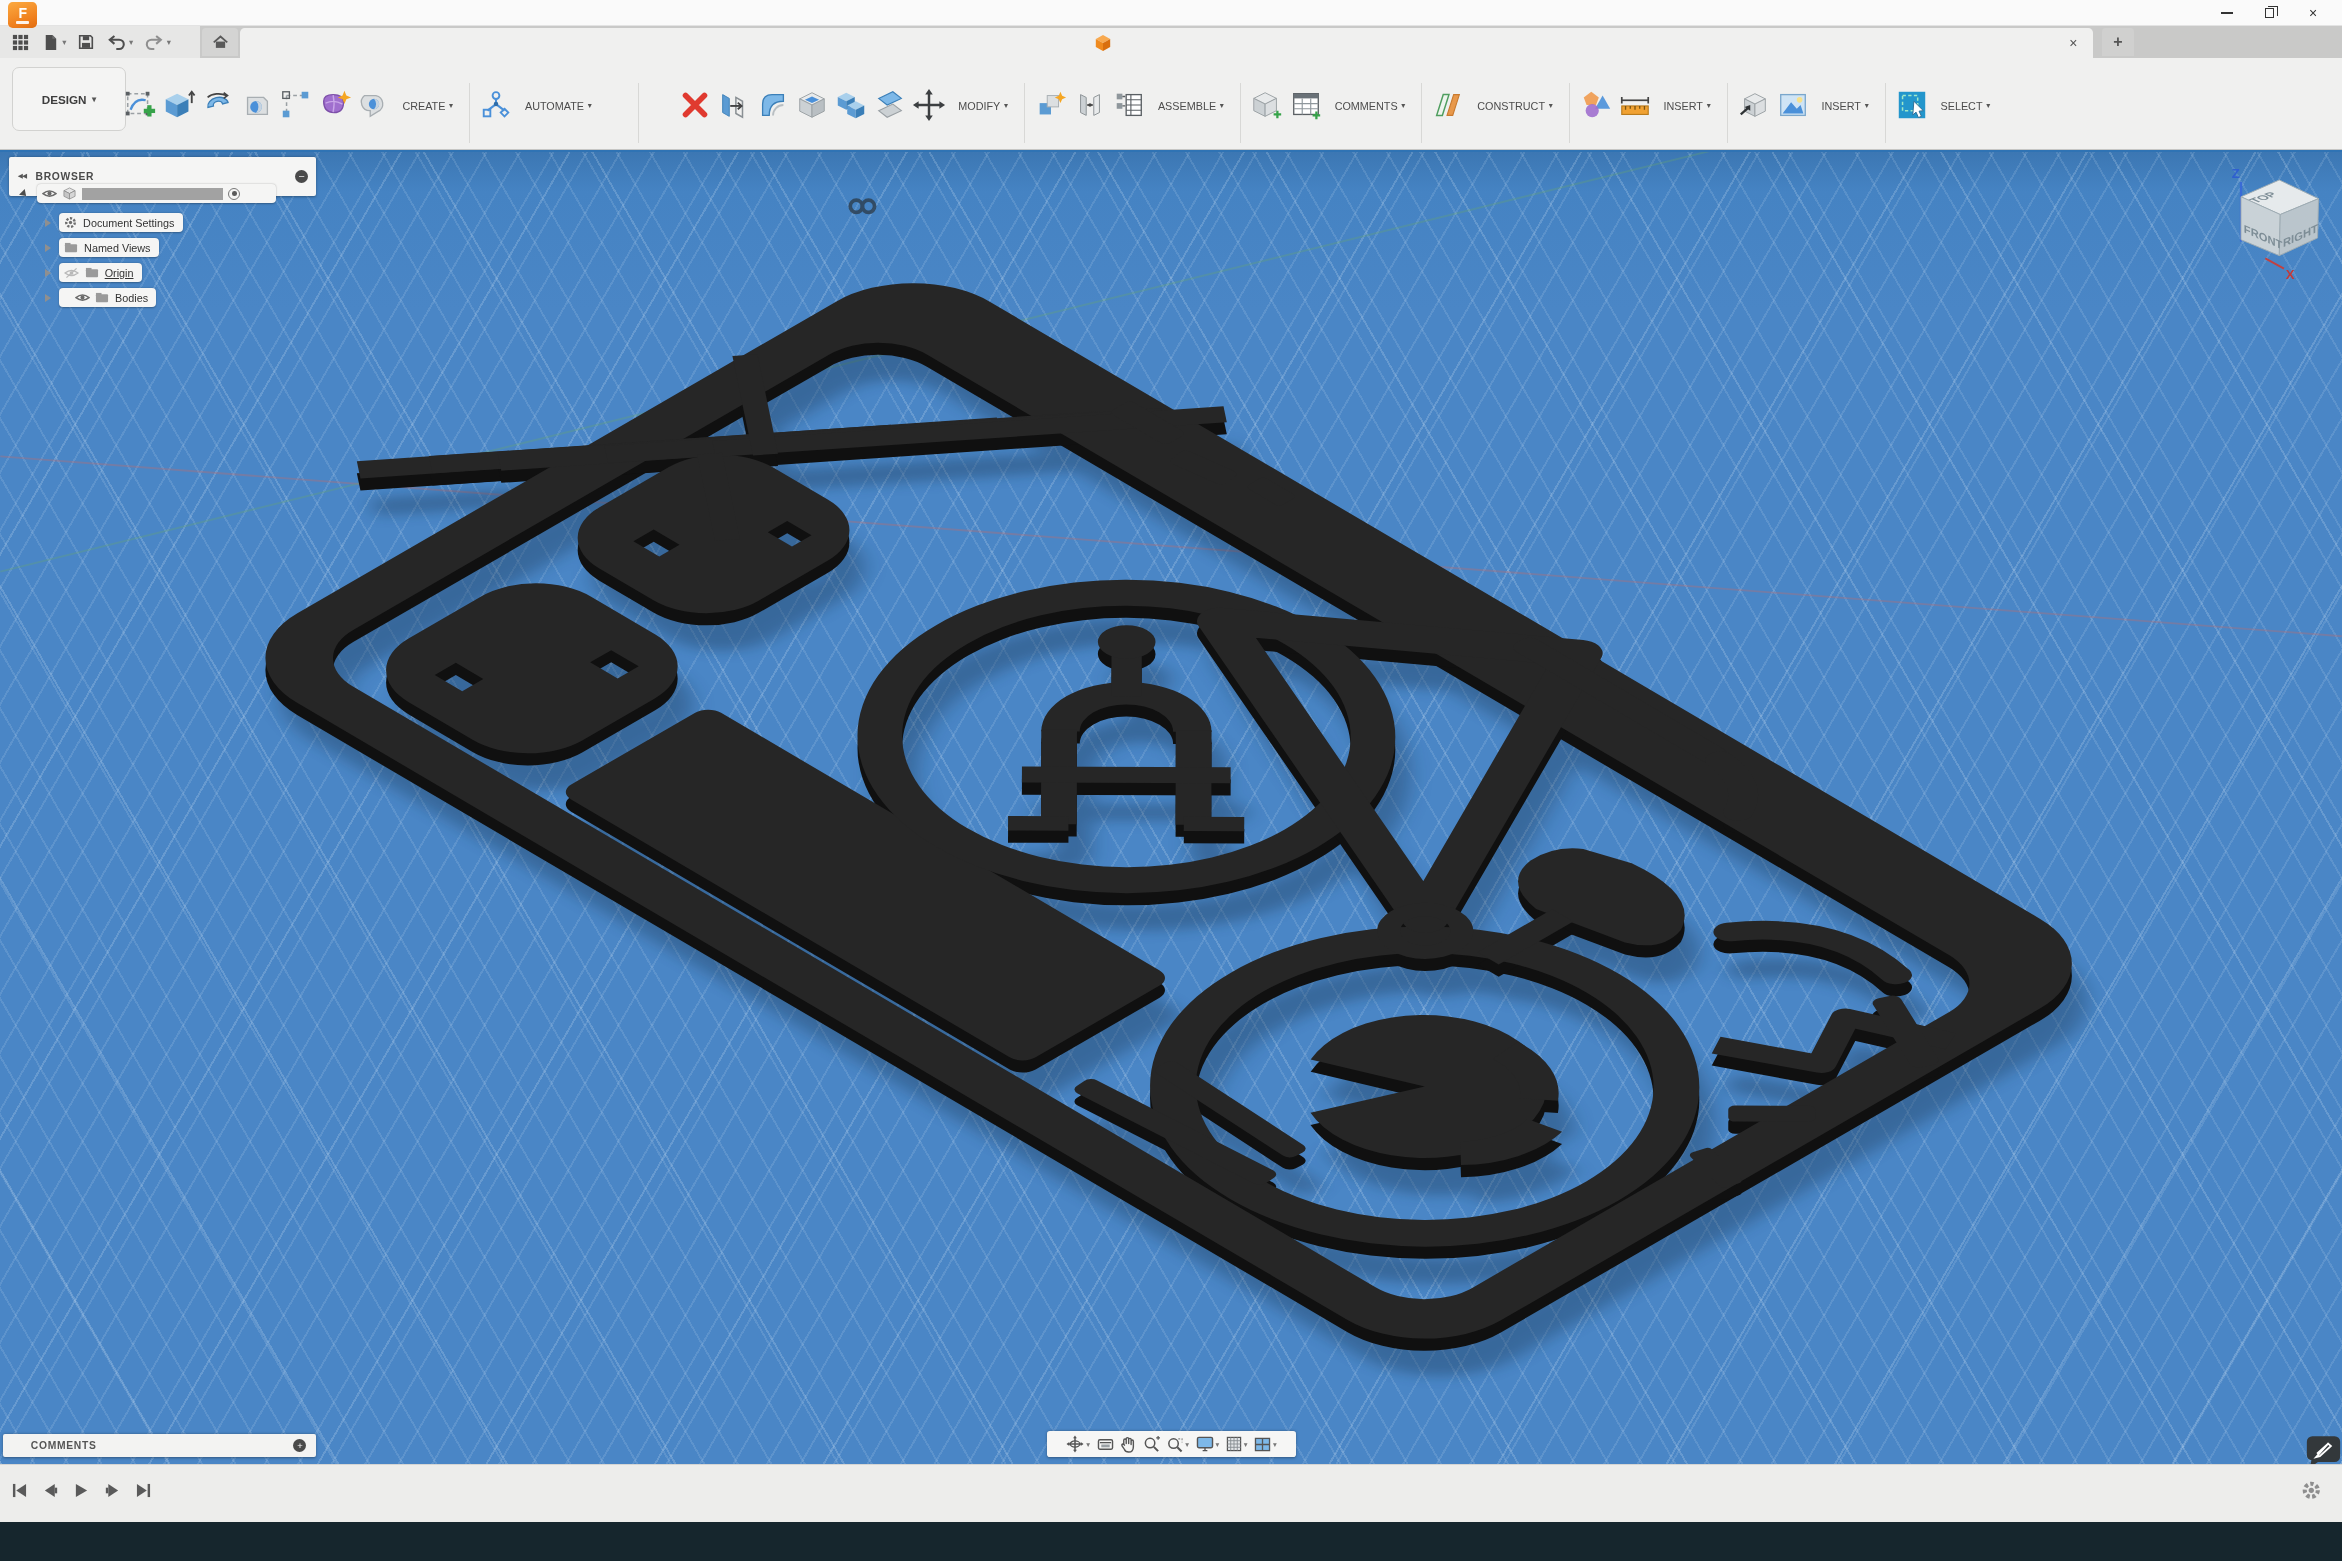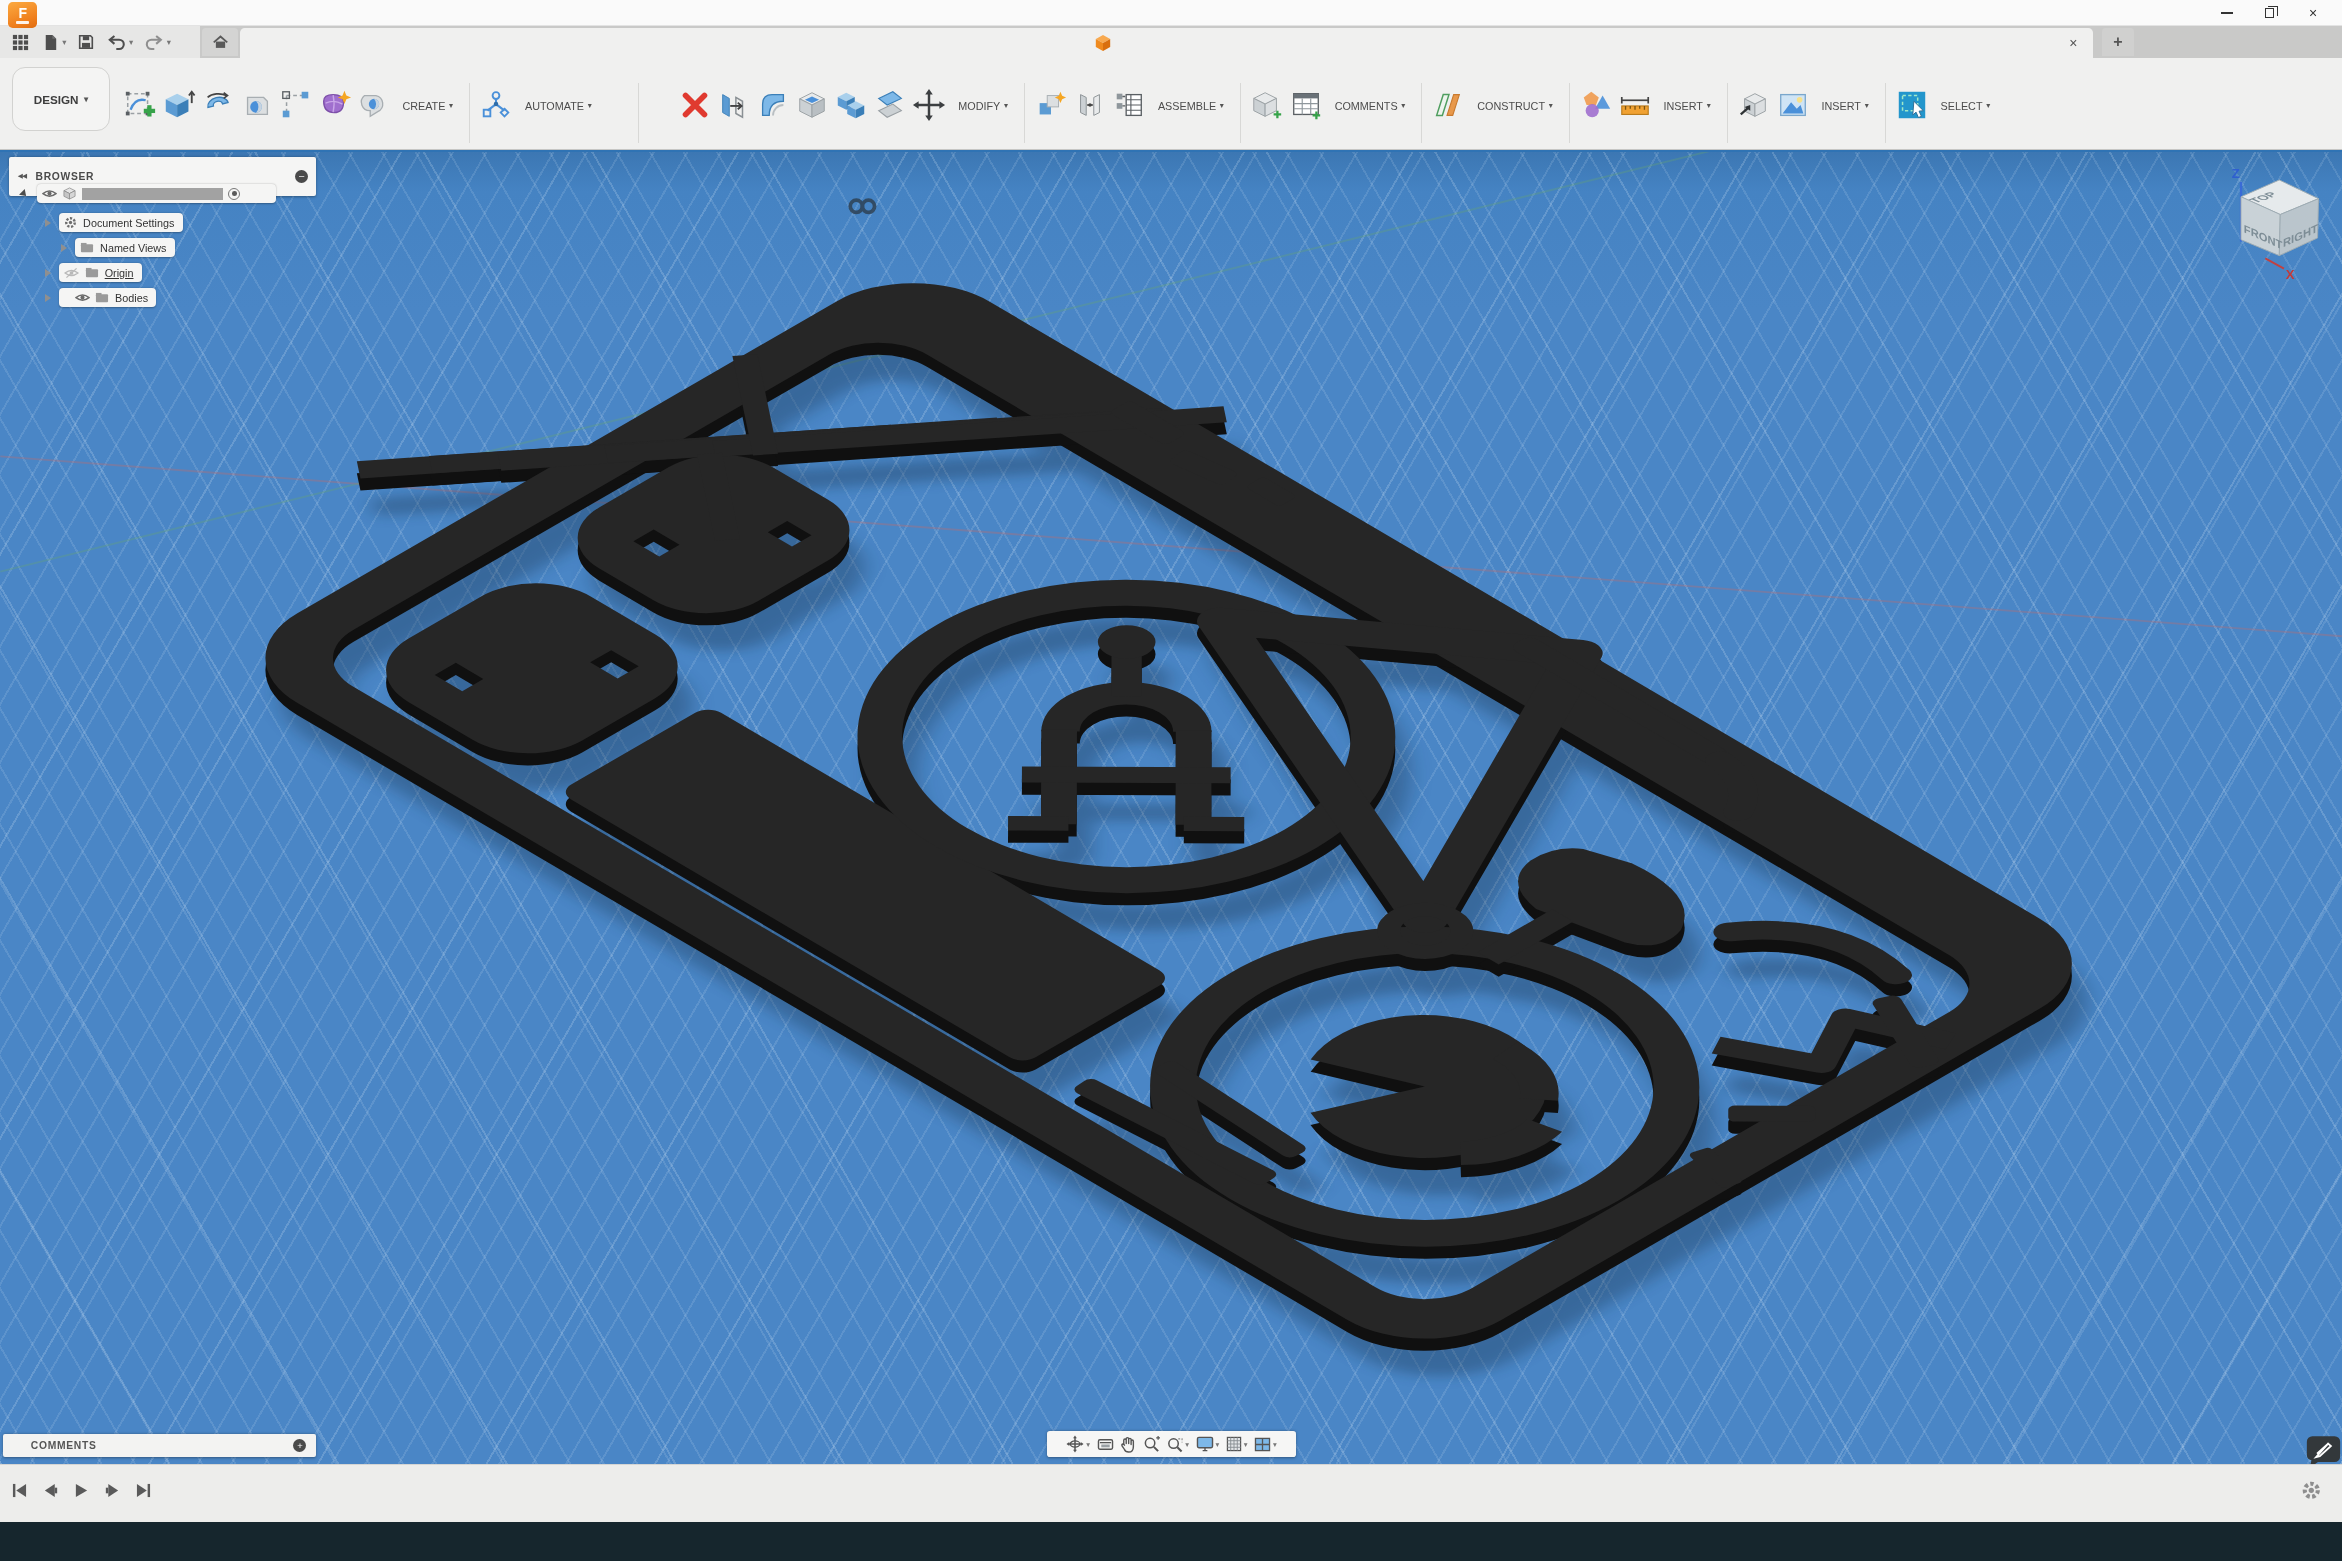--- a/index.html
+++ b/index.html
@@ -25,21 +25,21 @@
   .qbtn { display:flex; align-items:center; gap:1.9px; padding:1.9px 3.7px; }
   .qcaret { font-size:8.4px; color:#777; }
   .homebtn { position:absolute; left:202px; top:1.9px; width:36px; height:28px; background:#d4d4d3; border-radius:3.7px 3.7px 0 0; display:flex; align-items:center; justify-content:center; }
   .doctab { position:absolute; left:240px; top:1.9px; width:1853px; height:30px; background:#f0f0ef; border-radius:4.7px 4.7px 0 0; display:flex; align-items:center; }
   .doctab .tabicon { position:absolute; left:854px; top:6.6px; }
   .doctab .tabclose { position:absolute; right:9.4px; top:4.7px; width:20.6px; height:20.6px; display:flex; align-items:center; justify-content:center; color:#555; font-size:14px; }
   .newtab { position:absolute; left:2102px; top:1.9px; width:32px; height:28px; background:#d0d0cf; border-radius:3.7px 3.7px 0 0; display:flex; align-items:center; justify-content:center; color:#555; font-size:16px; font-weight:bold; }
 
   
   .ribbon { position:absolute; left:0; top:58px; width:2342px; height:92px; background:#f0f0ef; border-bottom:0.9px solid #c6c6c4; }
-  .designbtn { position:absolute; left:12px; top:9.4px; width:98px; height:64px; background:#f4f4f3; border:0.9px solid #d2d2d0; border-radius:13px;
+  .designbtn { position:absolute; left:12px; top:9.4px; width:114px; height:64px; background:#f4f4f3; border:0.9px solid #d2d2d0; border-radius:7px;
                display:flex; align-items:center; justify-content:center; gap:5.6px; font-size:11.7px; font-weight:bold; color:#3d3d3d; }
   .designbtn .caret { font-size:8.4px; color:#555; }
   .rtabs { position:absolute; left:131px; top:0; height:23.4px; display:flex; }
   .rtab { padding:3.7px 13px 0 13px; margin-right:20.6px; font-size:12px; color:#5a5a5a; letter-spacing:0.3px; white-space:nowrap; }
   .rtab.active { color:#0696d7; font-weight:bold; border-bottom:3.7px solid #0696d7; }
   .toolrow { position:absolute; left:120px; top:23.4px; display:flex; align-items:flex-start; }
   .rgroup { display:flex; flex-direction:row; align-items:center; }
   .ricons { display:flex; align-items:center; height:47px; }
   .tool { width:39px; height:45px; display:flex; align-items:center; justify-content:center; border-radius:2.8px; }
   .rlabel { margin-top:1.9px; font-size:10.8px; color:#4c4c4c; display:flex; align-items:center; gap:3.7px; white-space:nowrap; padding:0 9.4px; }
@@ -619,21 +619,21 @@
       <div class="brow" style="left:36px; top:56px;">
         <span class="tri child"></span>
         <div class="chip" style="margin-left:7.5px;">
           <svg width="13" height="13" viewBox="0 0 14 14">
               <circle cx="7" cy="7" r="4.6" fill="none" stroke="#6e6e6e" stroke-width="2.6" stroke-dasharray="2.4 1.7"></circle>
               <circle cx="7" cy="7" r="1.8" fill="#6e6e6e"></circle>
             </svg>
           <span>Document Settings</span>
         </div>
       </div>
-      <div class="brow" style="left:52px; top:81px;">
+      <div class="brow" style="left:36px; top:81px;">
         <span class="tri child"></span>
         <div class="chip" style="margin-left:7.5px;">
           <svg width="14" height="11.2" viewBox="0 0 15 12">
               <rect x="1" y="1" width="6" height="3" fill="#9a9a9a"></rect>
               <rect x="1" y="2.5" width="13" height="8.5" rx="1" fill="#9a9a9a"></rect>
             </svg>
           <span>Named Views</span>
         </div>
       </div>
       <div class="brow" style="left:36px; top:106px;">

